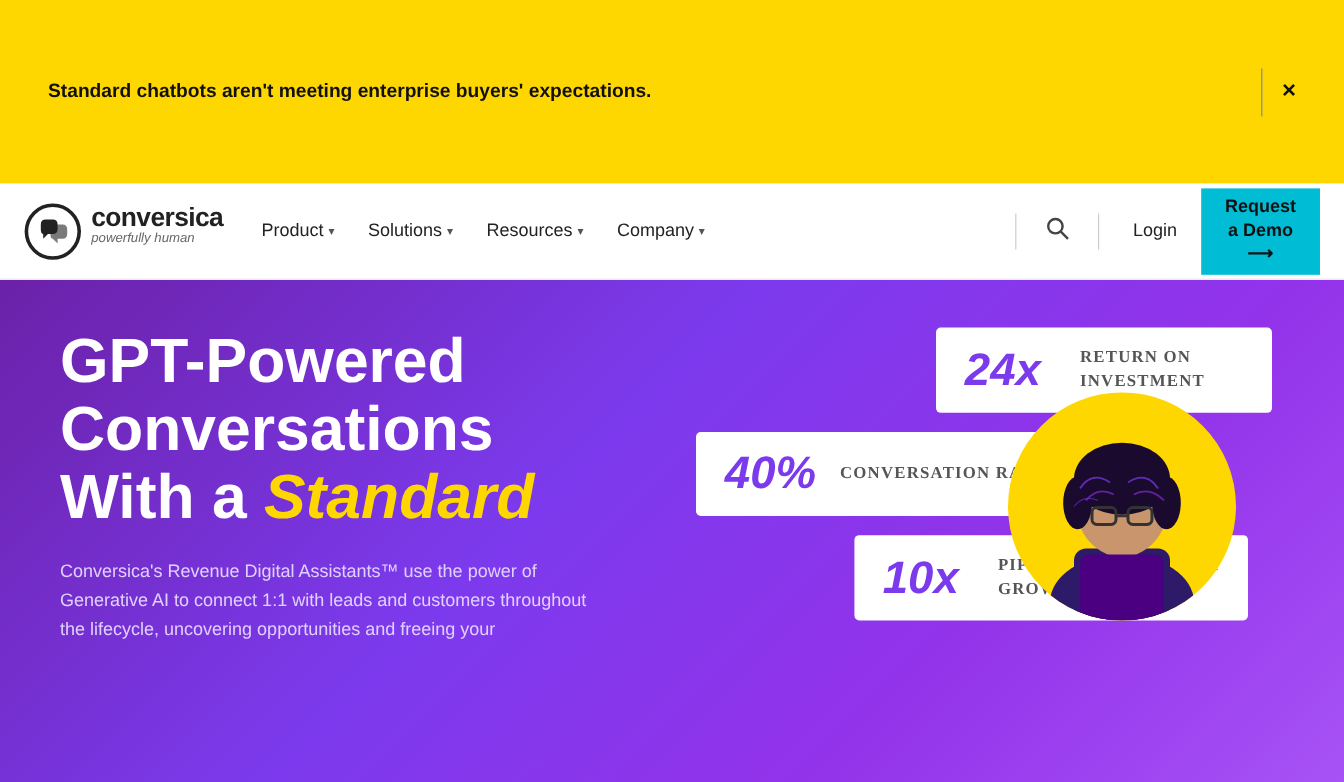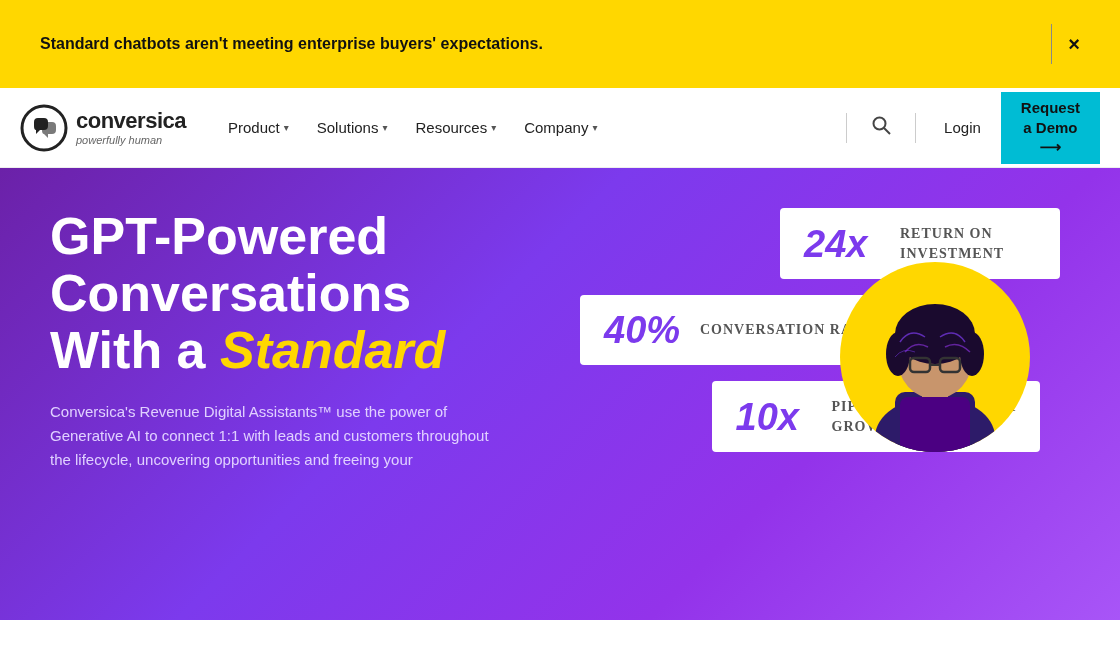--- a/index.html
+++ b/index.html
@@ -5,21 +5,21 @@
     * { margin: 0; padding: 0; box-sizing: border-box; }
     body { font-family: Arial, sans-serif; width: 1120px; height: 652px; overflow: hidden; }
 
     
     .top-banner {
       background-color: #FFD700;
       display: flex;
       align-items: center;
       justify-content: space-between;
       padding: 0 40px;
-      height: 88px;
+      height: 153px;
     }
     .banner-text {
       font-weight: bold;
       font-size: 16px;
       color: #111;
       max-width: 600px;
     }
     .banner-right {
       display: flex;
       align-items: center;
@@ -52,22 +52,21 @@
       display: flex;
       align-items: center;
       height: 80px;
       padding: 0 20px;
       border-bottom: 1px solid #eee;
       position: relative;
       z-index: 10;
     }
     .logo-area {
       display: flex;
-      align-items: center;
-      margin-right: 30px;
+      margin-right: 20px;
     }
     .logo-icon {
       width: 48px;
       height: 48px;
       margin-right: 8px;
     }
     .logo-text {
       display: flex;
       flex-direction: column;
       line-height: 1.1;

